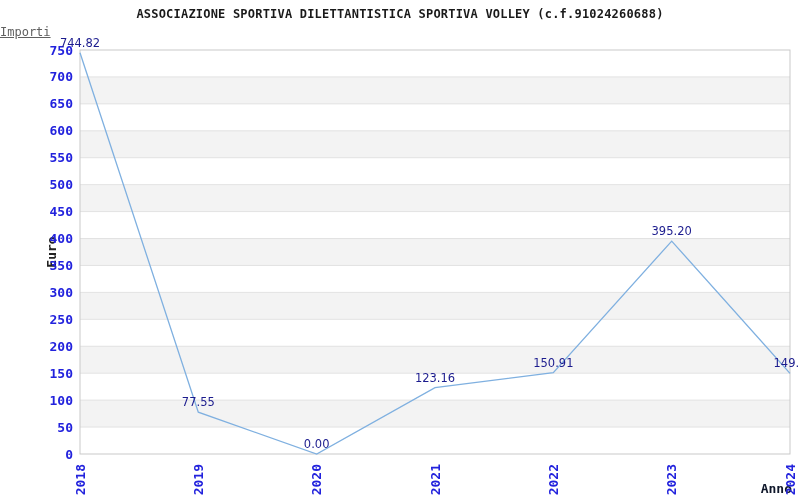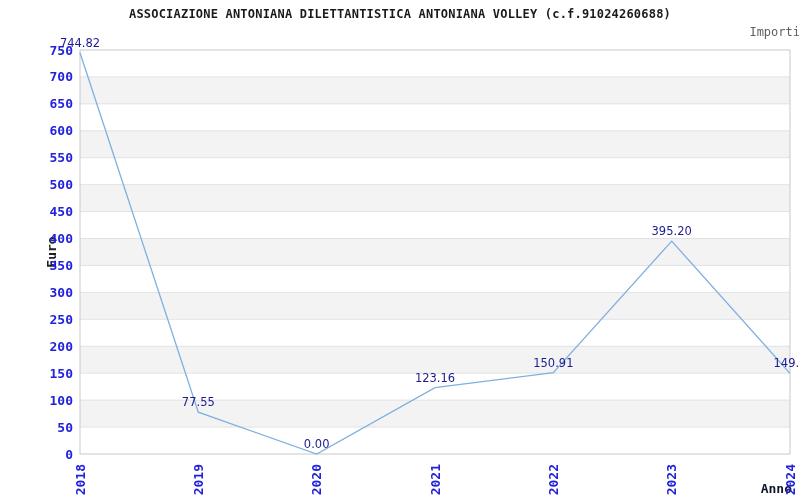--- a/index.html
+++ b/index.html
@@ -18,23 +18,24 @@
     text-align: center;
     font: bold 12px "DejaVu Sans Mono", monospace;
     color: #1a1a1a;
     letter-spacing: 0.2px;
     white-space: nowrap;
   }
   #chart-subtitle {
     position: absolute;
     left: 0; top: 25px;
     width: 800px;
-    text-align: right;
+    text-align: left;
     font: 12px "DejaVu Sans Mono", monospace;
     color: #606060;
+    text-decoration: underline;
   }
   #ylabel {
     position: absolute;
     left: 51px; top: 252px;
     transform: translate(-50%, -50%) rotate(-90deg);
     font: bold 13px "DejaVu Sans Mono", monospace;
     color: #222222;
     white-space: nowrap;
   }
   #xlabel {
@@ -46,21 +47,21 @@
   }
   #plot-svg { position: absolute; left: 0; top: 0; }
   .ytick  { font: bold 13px "DejaVu Sans Mono", monospace; }
   .xtick  { font: bold 13px "DejaVu Sans Mono", monospace; }
   .plabel { font: 11.5px "DejaVu Sans", sans-serif; }
 </style>
 </head>
 <body>
 
 <div id="canvas">
-  <div id="chart-title">ASSOCIAZIONE ANTONIANA DILETTANTISTICA ANTONIANA VOLLEY (c.f.91024260688)</div>
+  <div id="chart-title">ASSOCIAZIONE SPORTIVA DILETTANTISTICA SPORTIVA VOLLEY (c.f.91024260688)</div>
   <div id="chart-subtitle">Importi</div>
   <div id="ylabel">Euro</div>
   <div id="xlabel">Anno</div>
   <svg id="plot-svg" width="800" height="500" viewBox="0 0 800 500" xmlns="http://www.w3.org/2000/svg">
       <rect x="80" y="400.1333333333333" width="710" height="26.933333333333334" fill="#f3f3f3"></rect>
       <rect x="80" y="346.26666666666665" width="710" height="26.933333333333334" fill="#f3f3f3"></rect>
       <rect x="80" y="292.4" width="710" height="26.933333333333334" fill="#f3f3f3"></rect>
       <rect x="80" y="238.53333333333333" width="710" height="26.933333333333334" fill="#f3f3f3"></rect>
       <rect x="80" y="184.66666666666669" width="710" height="26.933333333333334" fill="#f3f3f3"></rect>
       <rect x="80" y="130.79999999999995" width="710" height="26.933333333333334" fill="#f3f3f3"></rect>

